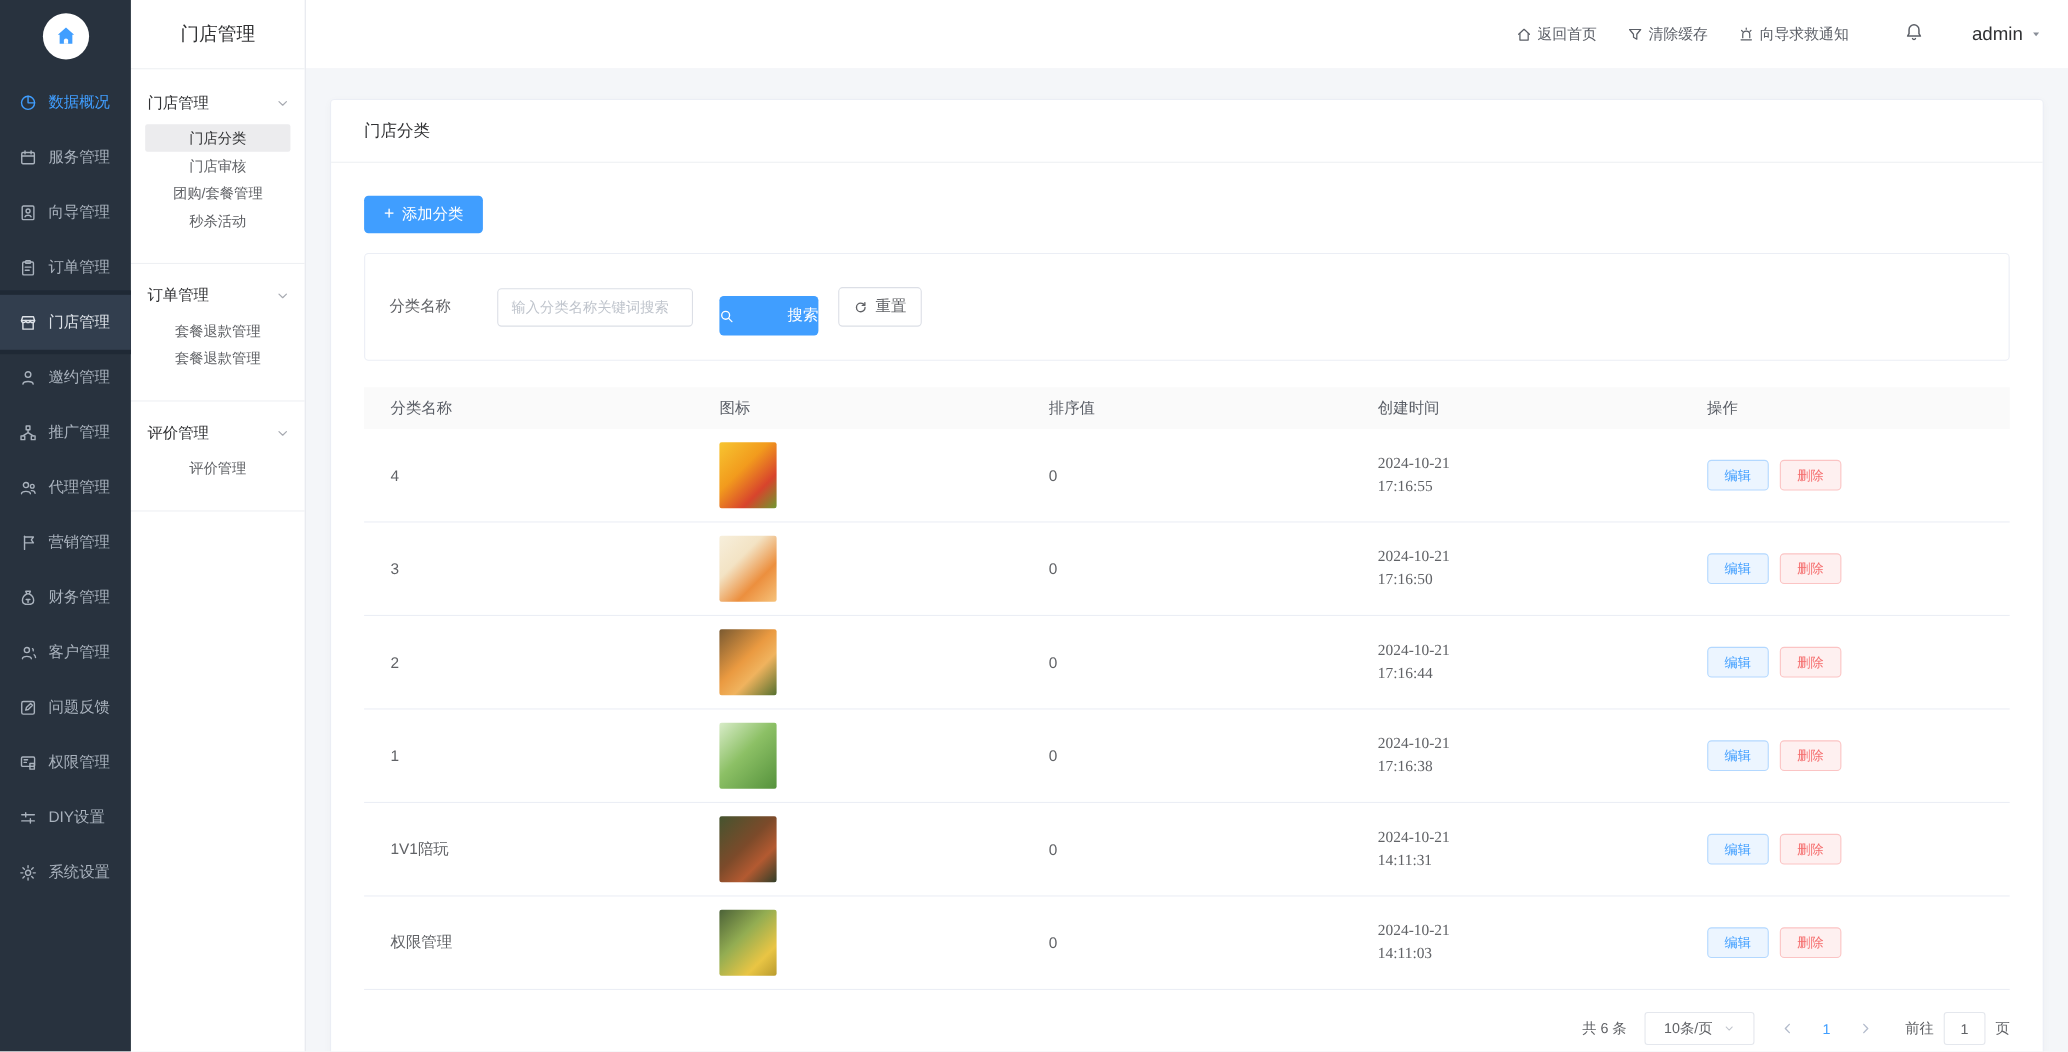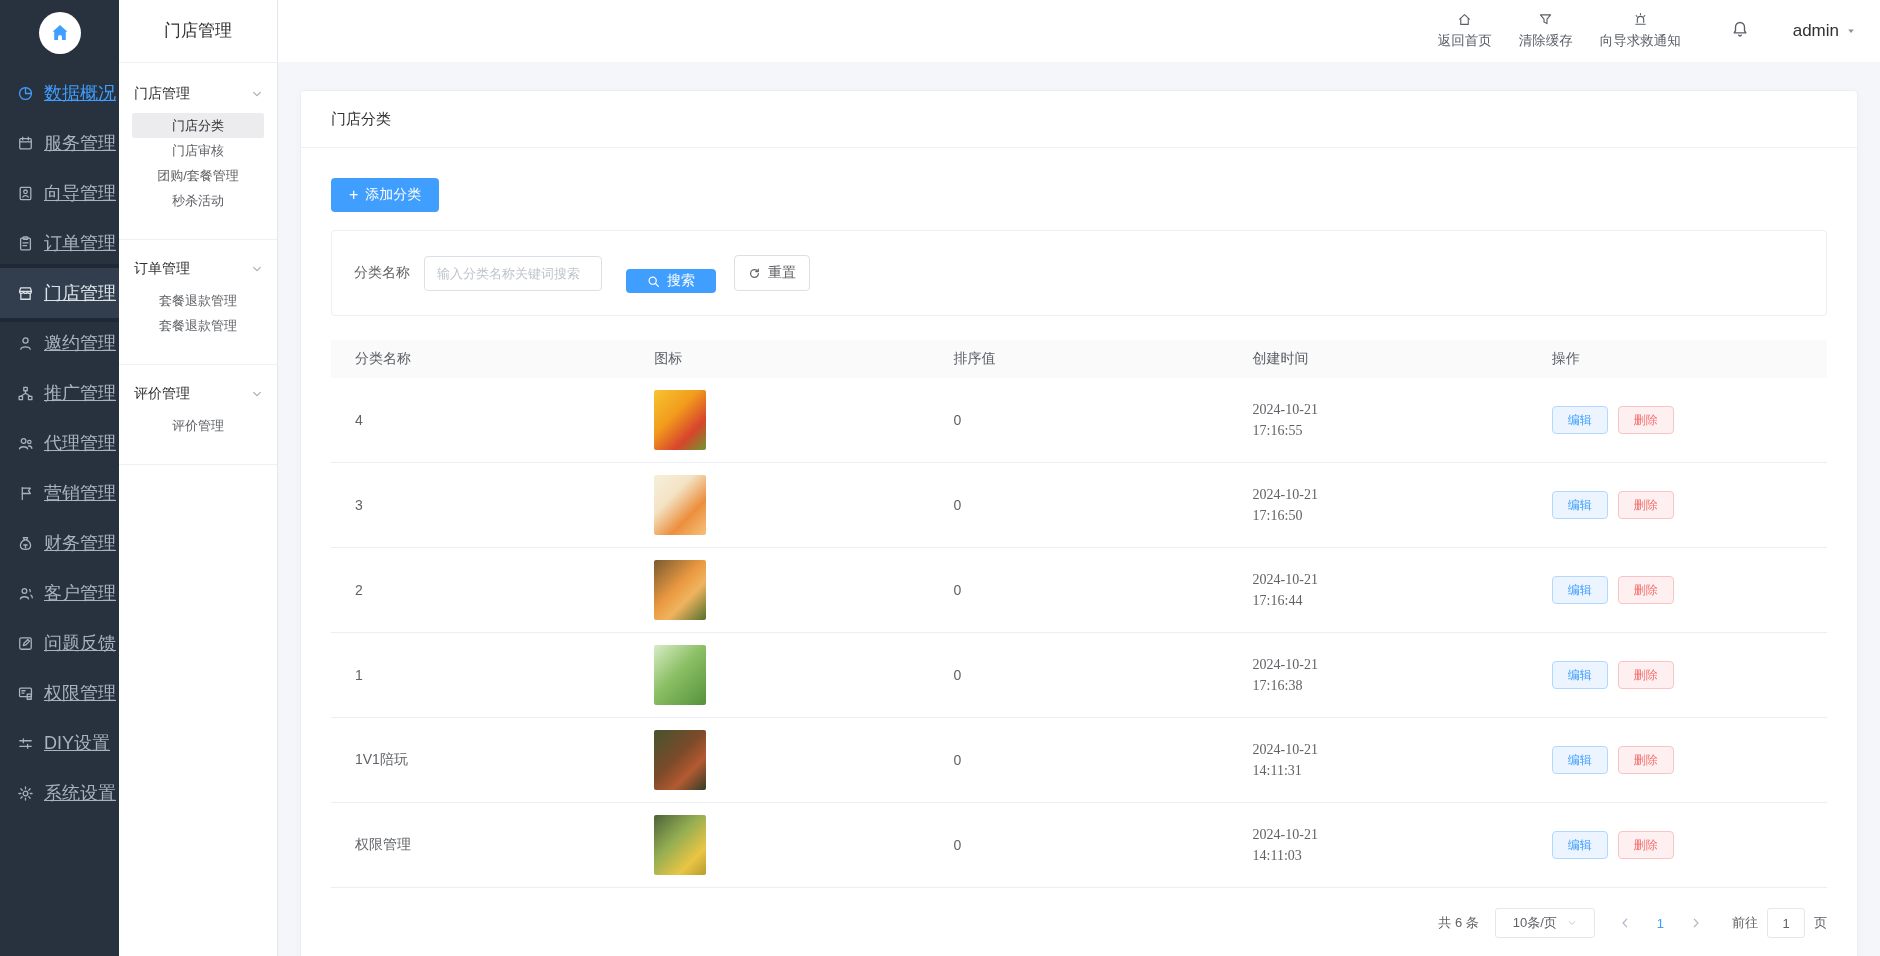--- a/index.html
+++ b/index.html
@@ -3,58 +3,58 @@
 <meta charset="utf-8">
 <style>
   * { margin:0; padding:0; box-sizing:border-box; }
   html,body { width:1880px; height:956px; font-family:"Liberation Sans","DejaVu Sans",sans-serif; background:#f4f6f9; overflow:hidden; }
   .page { position:relative; width:1880px; height:956px; }
 
   
   .sidebar { position:absolute; left:0; top:0; width:119px; height:956px; background:#28323e; z-index:5; }
   .home-btn { width:42px; height:42px; border-radius:50%; background:#fff; margin:12px auto 14px; display:flex; align-items:center; justify-content:center; color:#409eff; cursor:pointer; }
   .home-btn svg { width:22px; height:22px; }
-  .side-item { height:50px; display:flex; align-items:center; padding-left:17px; gap:10px; color:#a9b2bd; font-size:18px; cursor:pointer; white-space:nowrap;text-decoration:underline; }
+  .side-item { height:50px; display:flex; align-items:center; padding-left:17px; gap:10px; color:#a9b2bd; font-size:14px; cursor:pointer; white-space:nowrap; }
   .side-item svg { width:17px; height:17px; flex:0 0 auto; }
   .side-item.accent { color:#409eff; }
   .side-item.selected { background:#323e4e; color:#dde2e8; box-shadow:0 -4px 0 #1f2935, 0 4px 0 #1f2935; }
 
   
   .submenu { position:absolute; left:119px; top:0; width:159px; height:956px; background:#fff; border-right:1px solid #e4e7ed; z-index:4; }
   .submenu-title { height:62px; line-height:62px; text-align:center; font-size:17px; color:#303133; }
   .submenu-body { border-top:1px solid #eef0f3; padding-top:14px; }
   .group-head { display:flex; align-items:center; justify-content:space-between; padding:8px 14px 10px 15px; font-size:14px; color:#303133; cursor:pointer; }
   .group-head svg { width:12px; height:12px; color:#a8abb2; }
   .sub-item { height:25px; line-height:25px; text-align:center; margin:0 13px; font-size:13px; color:#606266; border-radius:2px; cursor:pointer; }
   .sub-item.selected { background:#ececee; color:#303133; }
   .group-sep { border-bottom:1px solid #eef0f3; margin-top:26px; margin-bottom:12px; }
 
   
   .topbar { position:absolute; left:278px; top:0; right:0; height:62px; background:#fff; display:flex; align-items:center; justify-content:flex-end; padding-right:24px; }
-  .top-link { display:flex; align-items:center; gap:5px; font-size:13.5px; color:#5a5e66; margin-left:27px; cursor:pointer;flex-direction:column; }
+  .top-link { display:flex; align-items:center; gap:5px; font-size:13.5px; color:#5a5e66; margin-left:27px; cursor:pointer; }
   .top-link svg { width:15px; height:15px; }
   .top-bell { margin-left:50px; color:#5a5e66; cursor:pointer; }
   .top-bell svg { width:18px; height:18px; }
   .top-user { display:flex; align-items:center; gap:7px; margin-left:44px; font-size:17px; color:#303133; cursor:pointer; }
   .top-user svg { width:10px; height:10px; color:#8a8f99; }
 
   
   .content { position:absolute; left:278px; top:62px; right:0; bottom:0; background:#f4f6f9; padding:28px 22px; overflow:hidden; }
   .card { background:#fff; border:1px solid #ebeef5; border-radius:4px; box-shadow:0 2px 8px rgba(0,0,0,0.03); min-height:100%; }
   .card-header { height:57px; display:flex; align-items:center; padding:0 30px; border-bottom:1px solid #eef0f3; font-size:15px; color:#303133; }
   .card-body { padding:30px 30px 24px 30px; }
 
   .add-btn { height:34px; padding:0 18px; background:#409eff; color:#fff; border:none; border-radius:4px; font-size:14px; display:inline-flex; align-items:center; gap:7px; cursor:pointer; }
   .add-btn .plus { font-size:16px; line-height:1; }
 
   .search-panel { border:1px solid #ebeef5; border-radius:4px; margin-top:18px; padding:22px; display:flex; align-items:center; }
   .search-label { font-size:14px; color:#606266; margin-right:14px; }
-  .search-input { width:178px; height:35px; border:1px solid #dcdfe6; border-radius:4px; padding:0 12px; font-size:13px; color:#606266; outline:none; }
+  .search-input { width:178px; height:35px; border:1px solid #dcdfe6; border-radius:4px; padding:0 12px; font-size:13px; color:#606266; outline:none;margin-left:28px; }
   .search-input::placeholder { color:#bfc4cc; }
-  .btn-search { margin-left:24px; width:90px; height:24px; background:#409eff; color:#fff; border:none; border-radius:4px; display:inline-flex; align-items:center; justify-content:center; gap:7px; font-size:14px; cursor:pointer;margin-top:16px; }
+  .btn-search { margin-left:24px; width:90px; height:36px; background:#409eff; color:#fff; border:none; border-radius:4px; display:inline-flex; align-items:center; justify-content:space-between; gap:7px; font-size:14px; cursor:pointer;margin-top:16px; }
   .btn-reset  { margin-left:18px; width:76px; height:36px; background:#fff; color:#606266; border:1px solid #dcdfe6; border-radius:4px; display:inline-flex; align-items:center; justify-content:center; gap:7px; font-size:14px; cursor:pointer; }
   .btn-search svg, .btn-reset svg { width:13px; height:13px; }
 
   .table { margin-top:24px; }
   .t-head { display:flex; align-items:center; height:38px; background:#fafafa; }
   .t-head .t-cell { color:#5a5e66; font-size:14px; }
   .t-cell { flex:1; padding-left:24px; }
   .t-row { display:flex; align-items:center; height:85px; border-bottom:1px solid #ebeef5; font-size:14px; color:#606266; }
   .thumb { width:52px; height:60px; border-radius:2px; }
   .t-time { line-height:21px;font-family:Liberation Serif, serif; }

